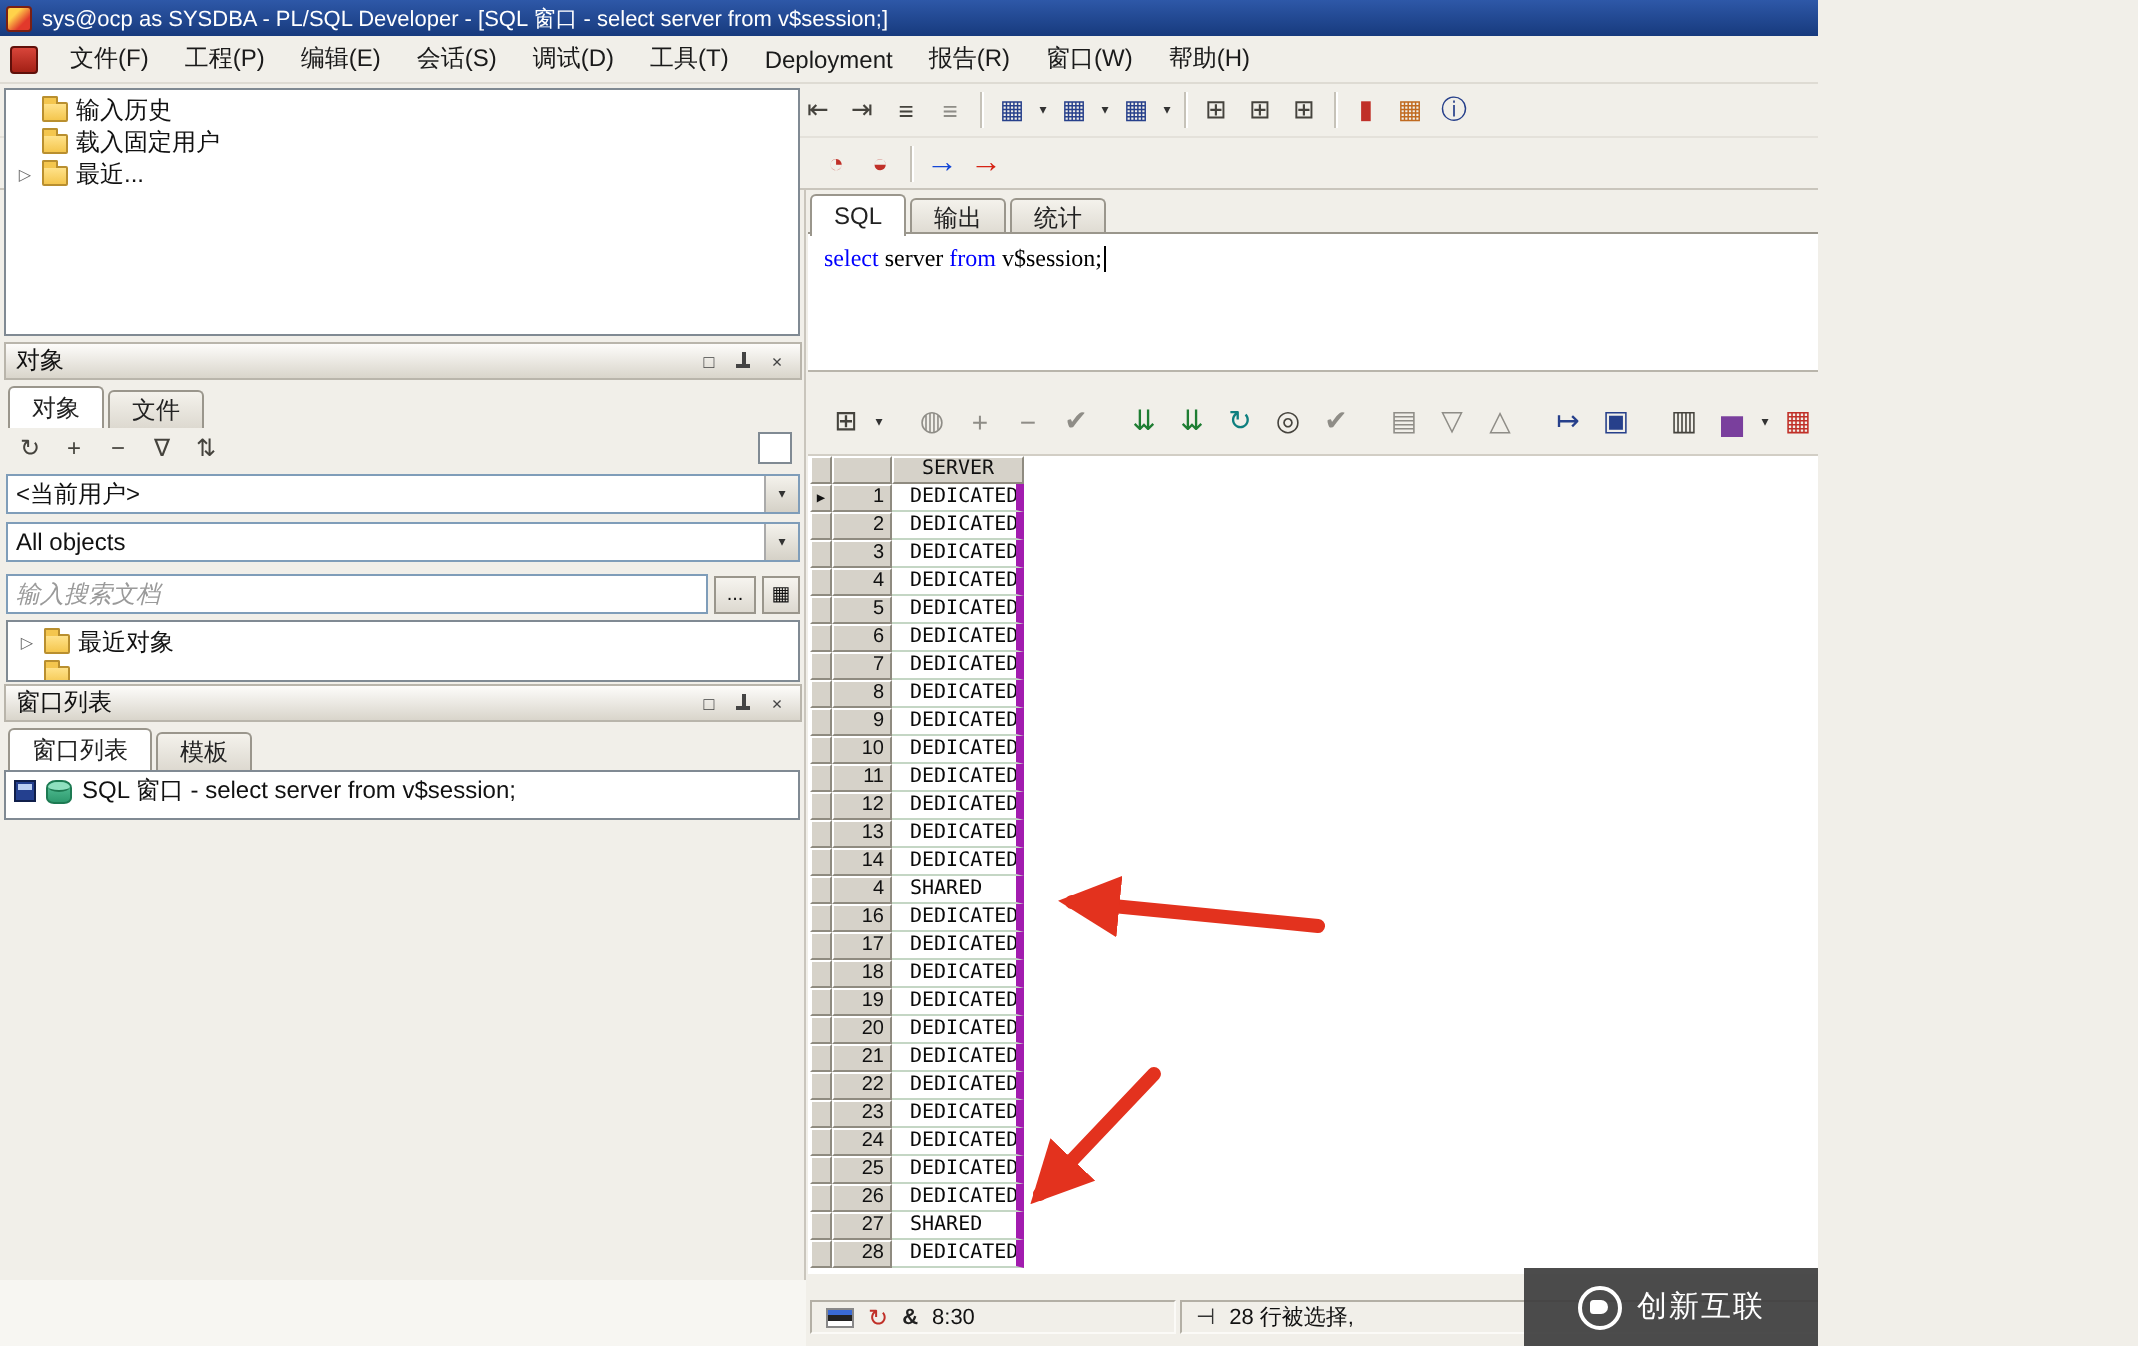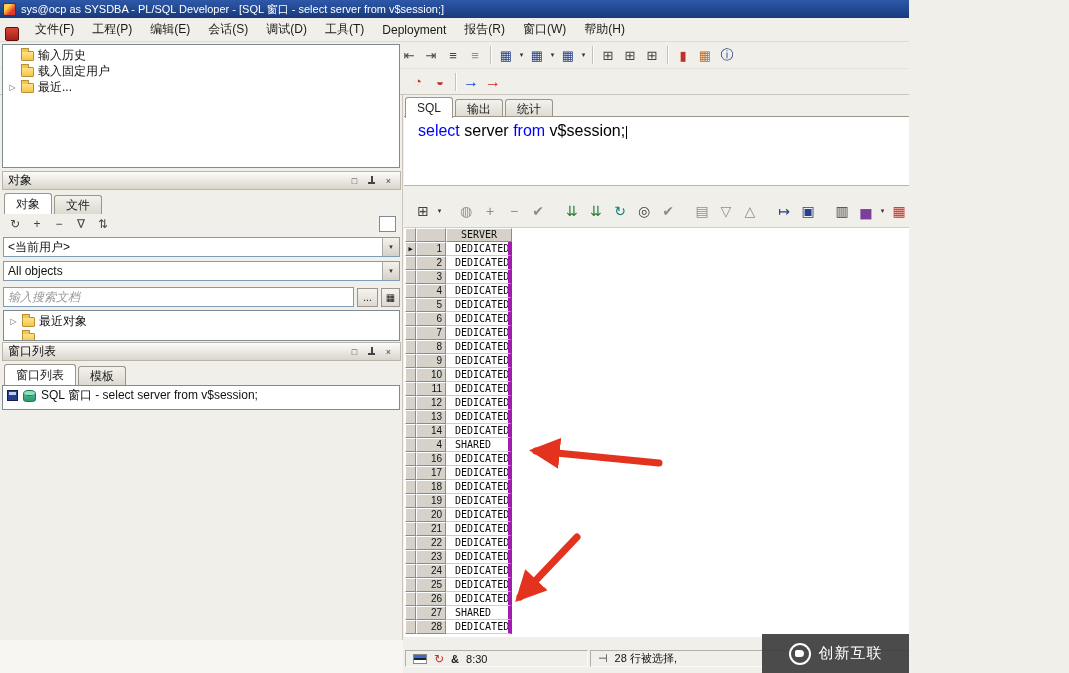--- a/index.html
+++ b/index.html
@@ -16,21 +16,21 @@
 
   
   .titlebar{position:absolute;left:0;top:0;width:1069px;height:18px;
     background:linear-gradient(180deg,#2e58a8,#173a7d);display:flex;align-items:center;z-index:10}
   .app-ico{width:13px;height:13px;margin:0 5px 0 3px;background:linear-gradient(135deg,#ffd24a 30%,#e2392b 70%);
     border:1px solid #7a1f12;border-radius:2px;flex:0 0 auto}
   .title-text{color:#fff;font-size:11px;white-space:nowrap}
 
   
   .menubar{position:absolute;left:0;top:18px;width:1069px;height:24px;background:var(--bg);
-    border-bottom:1px solid #dedbd3;display:flex;align-items:flex-end;padding-left:3px;z-index:10}
+    border-bottom:1px solid #dedbd3;display:flex;align-items:center;padding-left:3px;z-index:10}
   .mdi-ico{width:14px;height:14px;background:linear-gradient(#d8453a,#a32015);border:1px solid #5f100a;
     border-radius:2px;margin:0 7px 0 2px;flex:0 0 auto}
   .menu-items{display:flex;align-items:center;height:100%}
   .menu-item{padding:3px 9px;font-size:12px;color:#1a1a1a;cursor:default}
 
   
   .toolbar{position:absolute;left:0;width:1069px;background:var(--bg);display:flex;align-items:center;padding-left:5px}
   .tb1{top:42px;height:27px;border-bottom:1px solid #e4e1da}
   .tb2{top:69px;height:26px;border-bottom:1px solid #c9c5bc}
   .tico{width:22px;height:21px;display:flex;align-items:center;justify-content:center;font-size:13px;border-radius:2px;flex:0 0 auto;cursor:default}
@@ -91,22 +91,22 @@
   .sbtn{height:19px;border:1px solid var(--border);background:linear-gradient(#f6f4ef,#ddd9d0);font-size:10px;
     display:flex;align-items:center;justify-content:center;cursor:default}
   .objbox{width:17px;height:16px;border:1px solid #808a93;background:#fff;margin-left:auto;margin-right:5px}
   .winlist{position:absolute;background:#fff;border:1px solid #808a93;overflow:hidden}
   .wlitem{display:flex;align-items:center;gap:5px;height:19px;padding-left:4px;font-size:12px;cursor:default}
 
   
   .content-bg{position:absolute;left:404px;top:95px;width:665px;height:578px;background:var(--bg)}
   .etabs{left:405px;top:96px}
   .editor{position:absolute;left:404px;top:116px;width:665px;height:70px;background:#fff;
-    border-top:1px solid var(--border);border-bottom:1px solid #b9b5ab;padding:5px 0 0 14px;
-    font-family:Liberation Sans, sans-serif;font-size:16px}
+    border-top:1px solid var(--border);border-bottom:1px solid #b9b5ab;padding:5px 0 0 8px;
+    font-family:Liberation Serif, serif;font-size:12px}
   .kw{color:var(--kw)}
   .pl{color:#000}
   .cursor{display:inline-block;width:1px;height:13px;background:#000;vertical-align:text-bottom;margin-left:1px}
   .rtoolbar{position:absolute;left:404px;top:194px;width:665px;height:34px;background:var(--bg);
     border-bottom:1px solid #d2cec5;display:flex;align-items:center;padding-left:7px}
   .rtoolbar .tico{width:24px;height:23px;font-size:14px}
   .rgap{width:10px;flex:0 0 auto}
   .grid-area{position:absolute;left:404px;top:228px;width:665px;height:409px;background:#fff}
   .grid{position:absolute;left:405px;top:228px;font-size:10px;font-family:"DejaVu Sans Mono","Liberation Mono",monospace;z-index:5}
   .grow{display:flex;height:14px}

